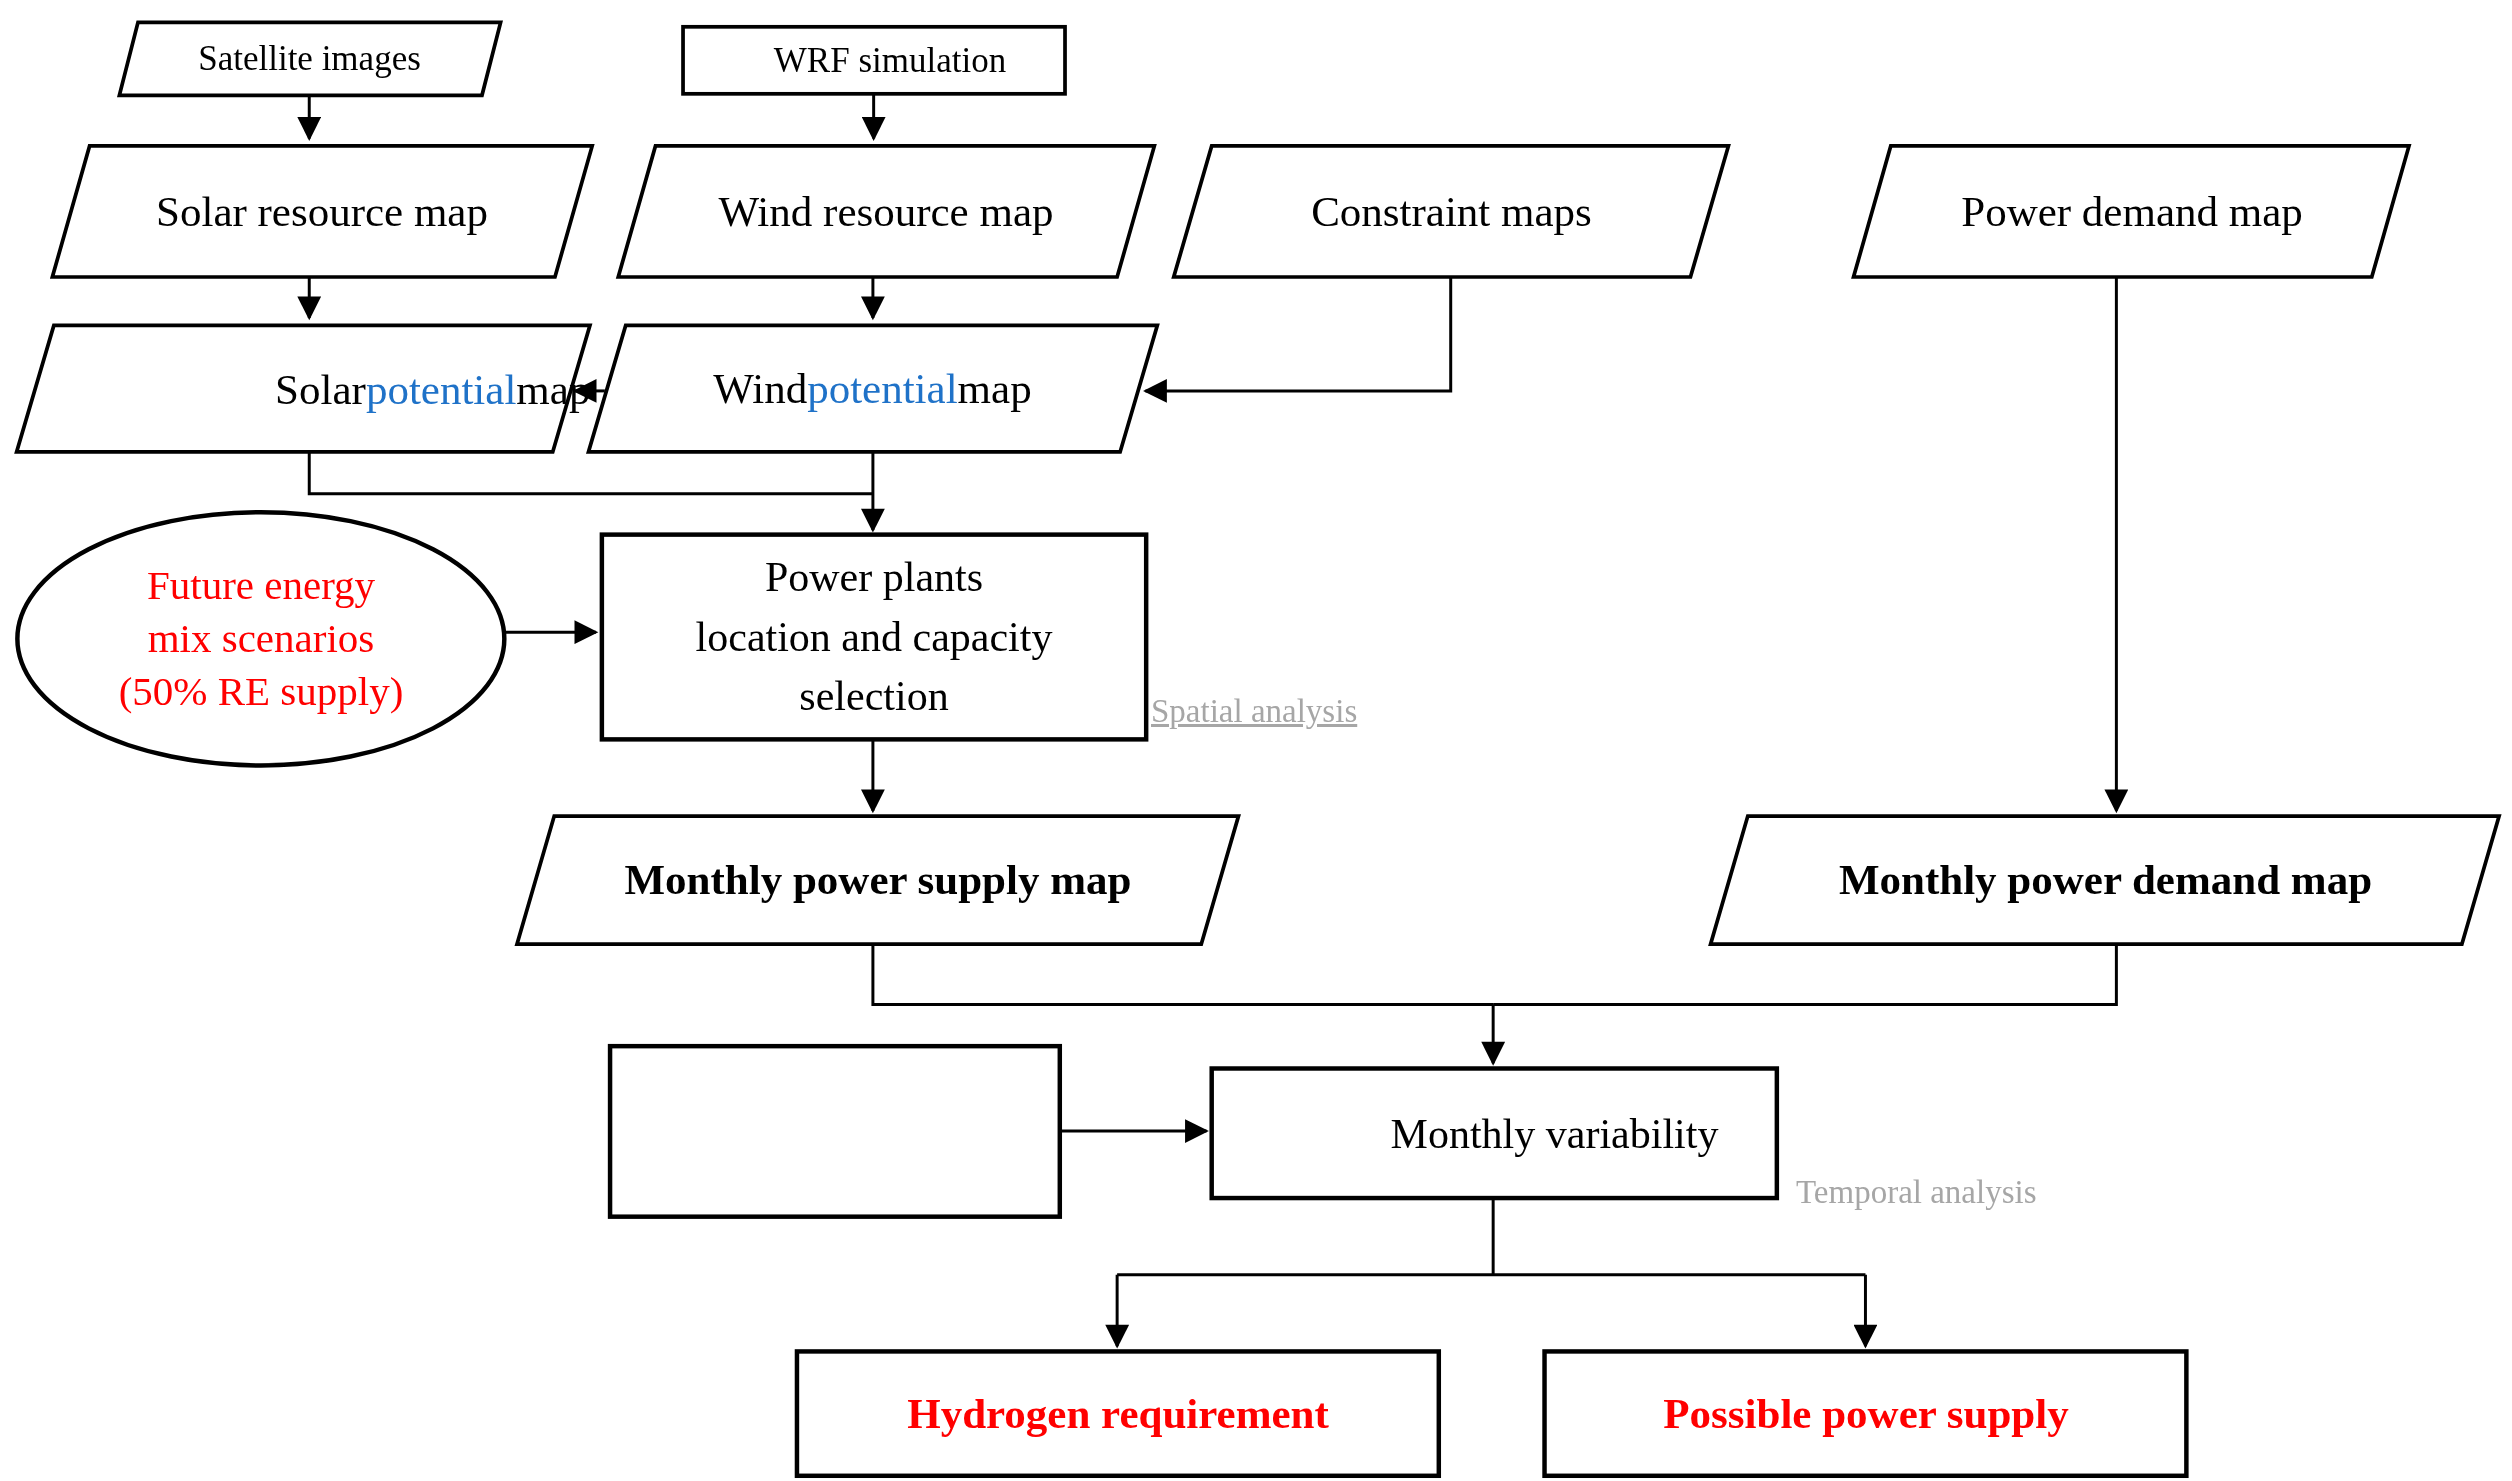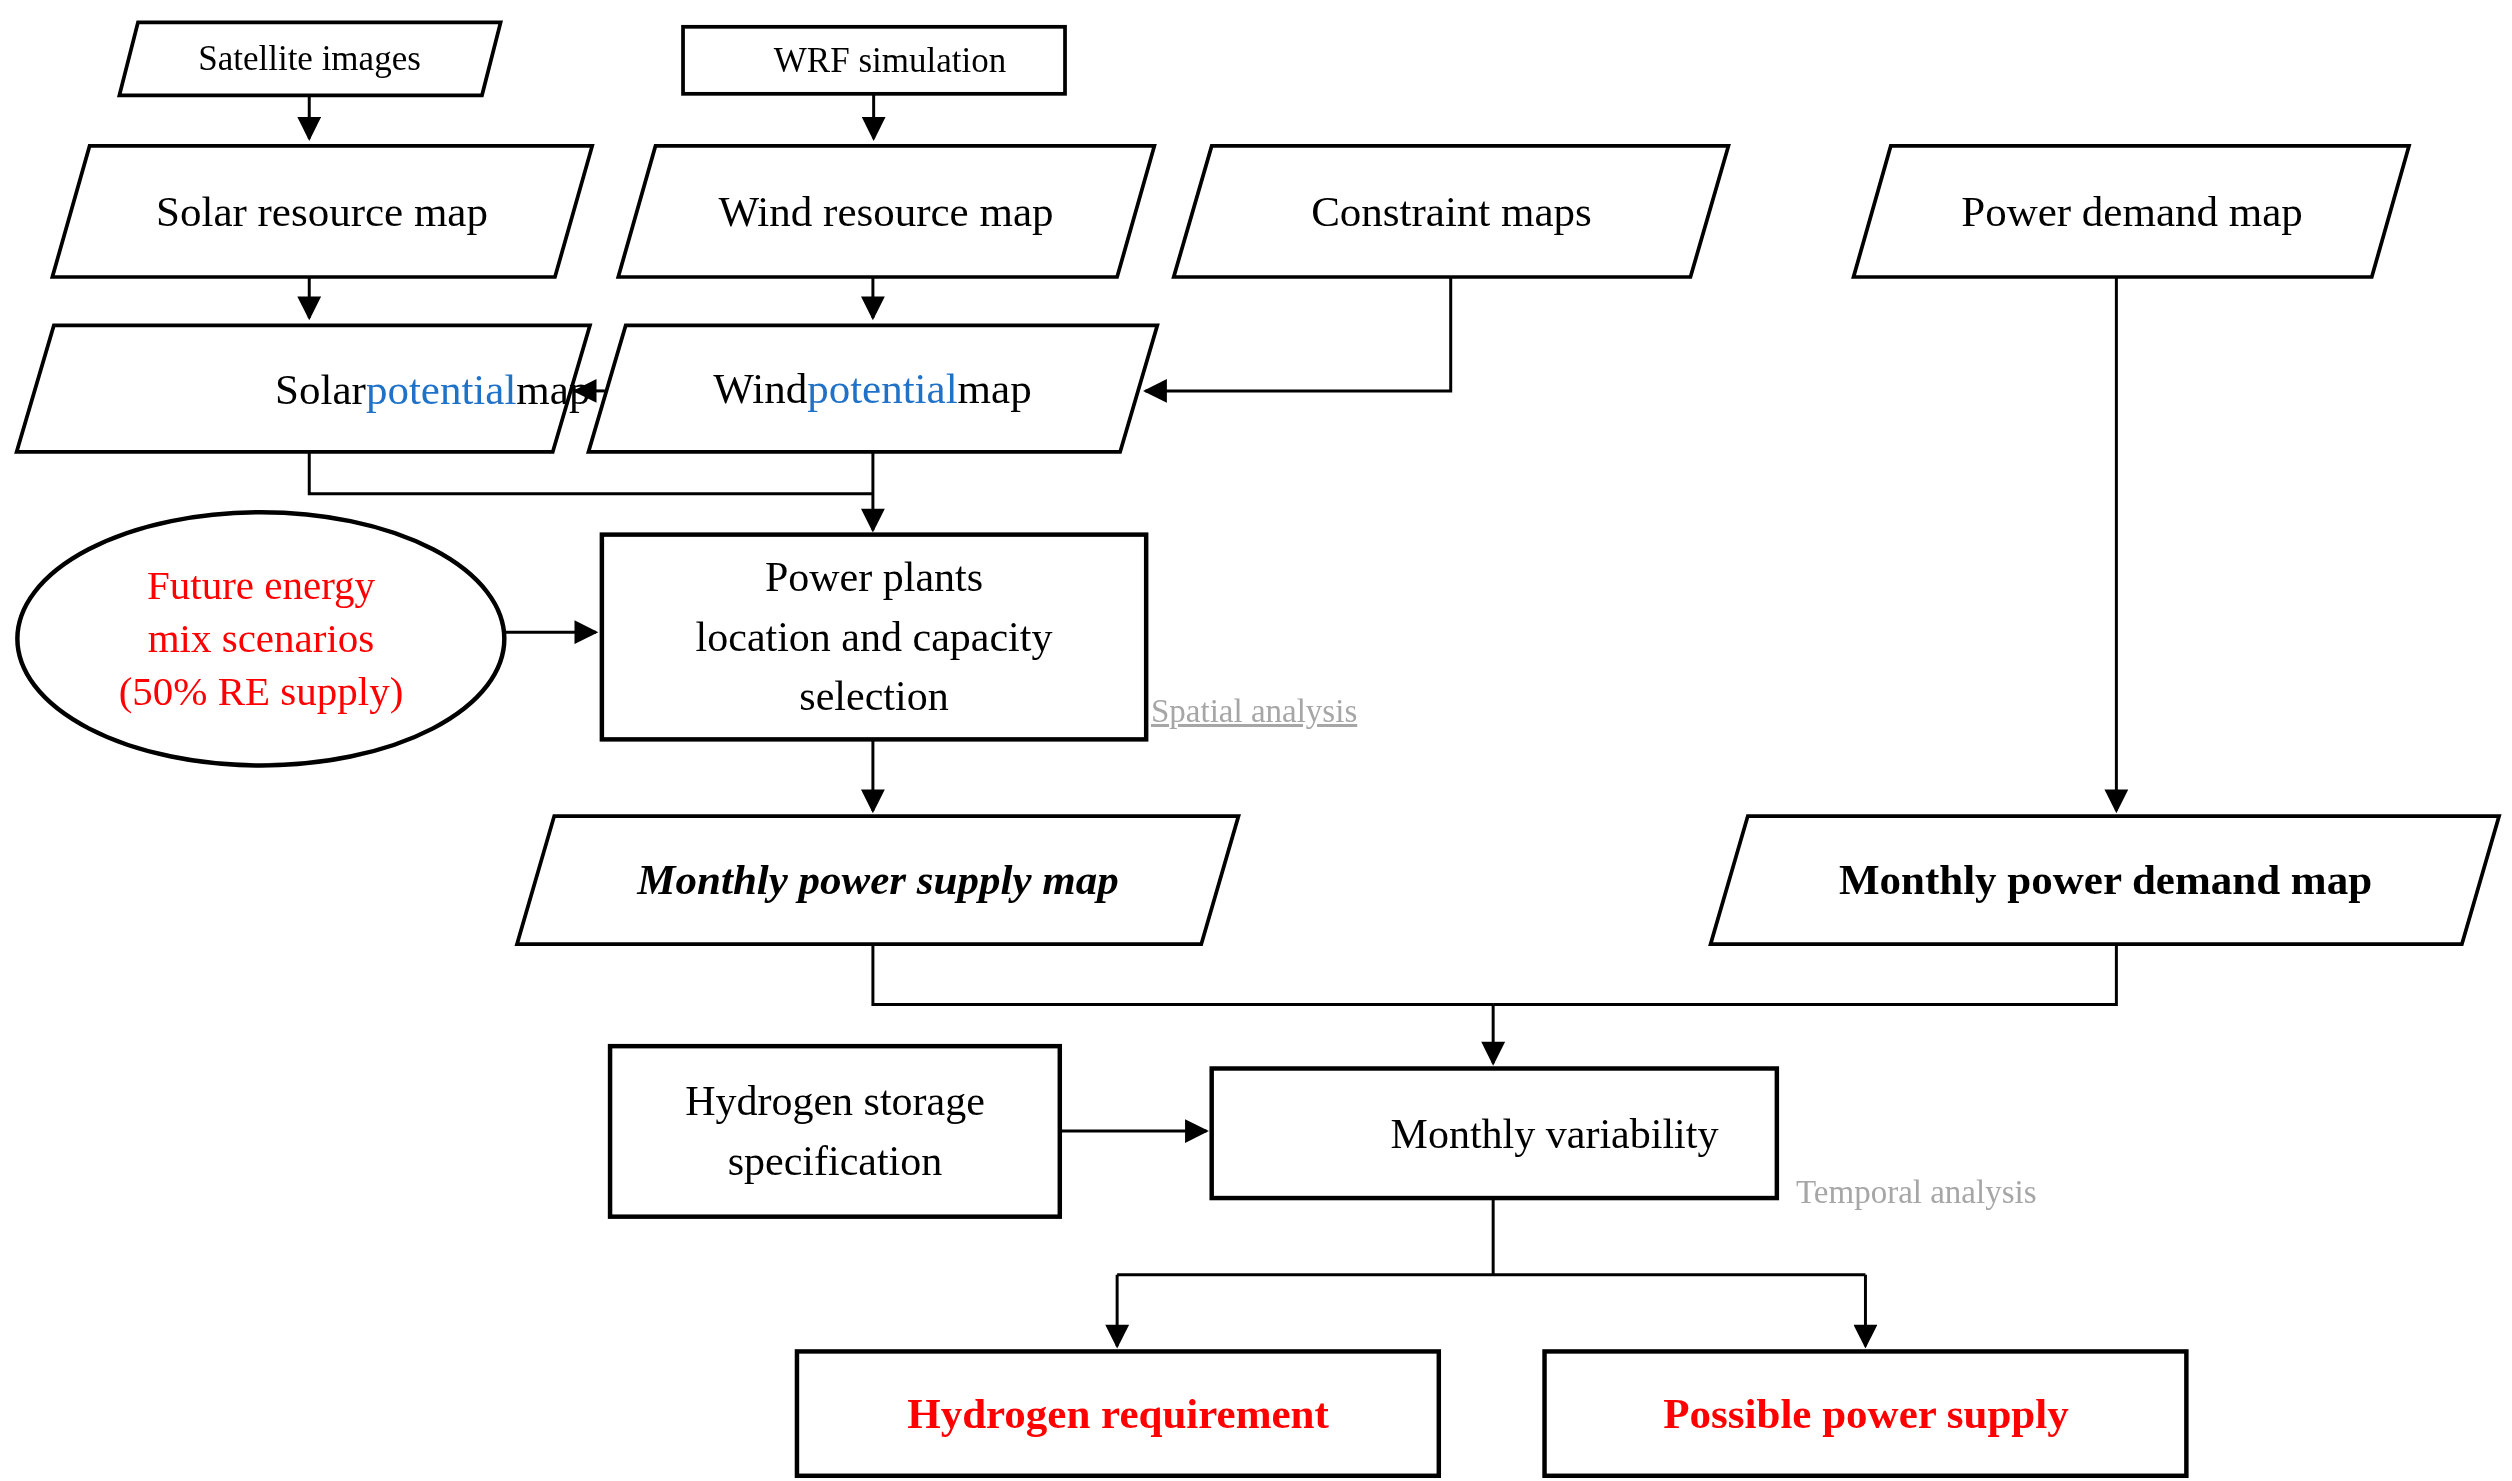--- a/index.html
+++ b/index.html
@@ -122,26 +122,24 @@
   <div class="label red multiline" style="left:45px; top:512px; width:432px; height:253px; font-size:41px;">Future energy
 mix scenarios
 (50% RE supply)</div>
 
   <div class="label multiline" style="left:602px; top:535px; width:544px; height:205px; font-size:42px; line-height:1.42;">Power plants
 location and capacity
 selection</div>
 
   <div class="label gray" style="left:1151px; top:691px; width:387px; height:41px;text-decoration:underline;">Spatial analysis</div>
 
-  <div class="label bold" style="left:517px; top:816px; width:722px; height:128px;font-style:italic;">Monthly power supply map</div>
+  <div class="label bold" style="left:517px; top:816px; width:722px; height:128px;">Monthly power supply map</div>
 
   <div class="label bold" style="left:1711px; top:816px; width:789px; height:128px;">Monthly power demand map</div>
 
-  <div class="label multiline" style="left:610px; top:1046px; width:450px; height:171px; font-size:42px; line-height:1.42;">Hydrogen storage
-specification</div>
 
   <div class="label" style="left:1272px; top:1069px; width:565px; height:130px; font-size:42px;">Monthly variability</div>
 
   <div class="label gray" style="left:1796px; top:1172px; width:387px; height:41px;">Temporal analysis</div>
 
   <div class="label bold red" style="left:797px; top:1352px; width:642px; height:124px;">Hydrogen requirement</div>
 
   <div class="label bold red" style="left:1545px; top:1352px; width:642px; height:124px;">Possible power supply</div>
 
 </div>

